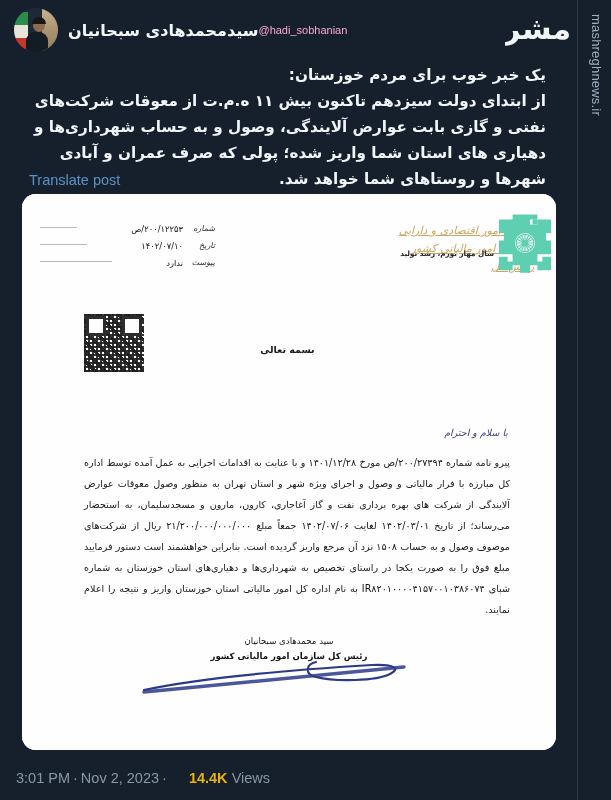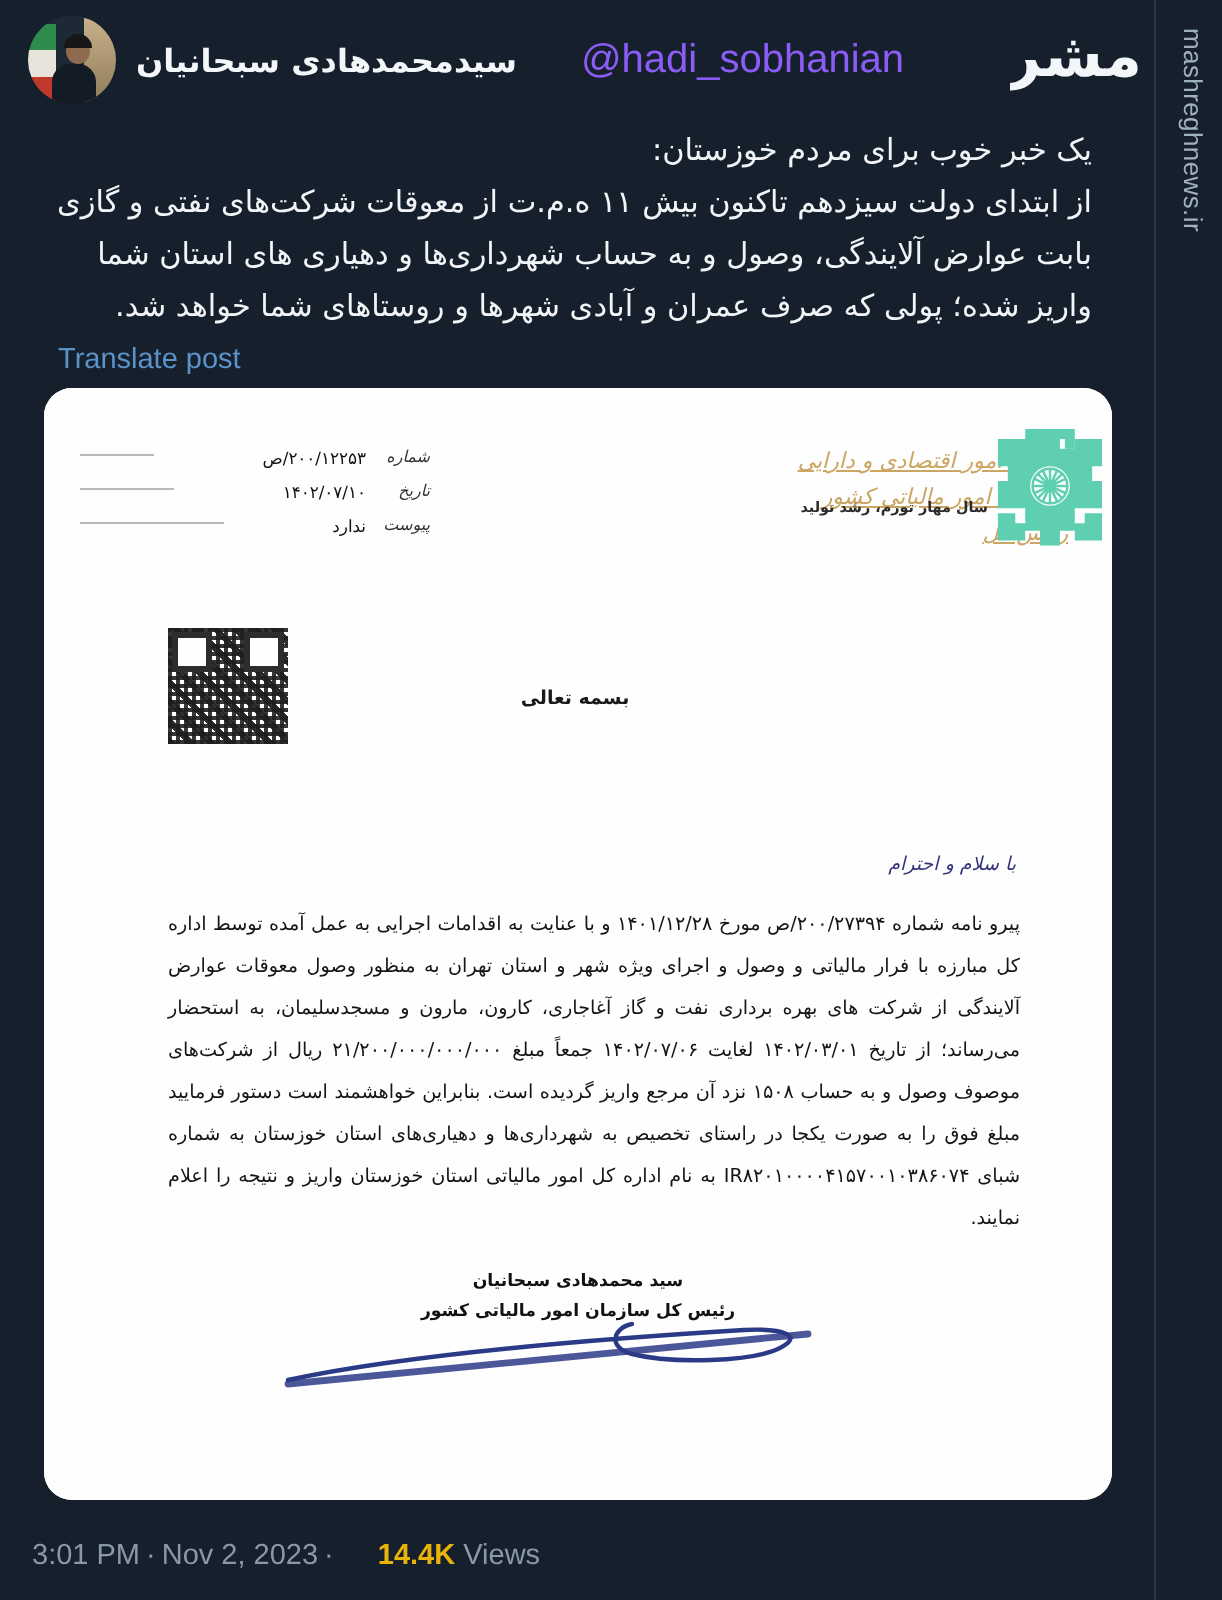--- a/index.html
+++ b/index.html
@@ -64,33 +64,32 @@
                      background:#8e6a4e; border-radius:50%; }
   .avatar .av-hair { position:absolute; left:18px; top:9px; width:14px; height:7px;
                      background:#171717; border-radius:7px 7px 0 0; }
   .names { display: flex; flex-direction: row; justify-content: center; }
   .display-name {
     color: #f4f7f9; font-size: 16px; font-weight: 700;
     direction: rtl; line-height: 19px;
     font-family: "DejaVu Sans", sans-serif;
   }
   .handle {
-    color: #8b5cf6; font-size: 20px; line-height: 19px;
+    color: #f9a8d4; font-size: 11px; line-height: 19px;
     font-family: "Liberation Sans", sans-serif;
-    margin-left: 32px;
   }
 
   
   .tweet-text {
     position: absolute; left: 16px; top: 62px; width: 530px;
     direction: rtl; text-align: right;
     color: #f2f5f7;
     font-family: "DejaVu Sans", sans-serif;
     font-size: 15.2px; line-height: 26px;
-    font-weight: 400;
+    font-weight: 700;
   }
   .tweet-text p { margin: 0; }
 
   .translate-link {
     position: absolute; left: 29px; top: 172px;
     color: #5b93c9; font-size: 14.5px;
     font-family: "Liberation Sans", sans-serif;
     cursor: pointer;
   }
 
@@ -184,21 +183,21 @@
     position: absolute; left: 46px; right: 46px; top: 258px;
     text-align: justify; text-align-last: right;
     font-size: 9.6px; line-height: 21px; color: #151515; margin-left: 16px;
   }
   .body-txt p { margin: 0 0 1px 0; }
 
   .sig {
     position: absolute; right: 0; left: 0; top: 440px;
     text-align: center;
   }
-  .sig-name { font-size: 8.6px; font-weight: 700; color:#111; line-height: 15px; }
+  .sig-name { font-size: 8.6px; font-weight: 400; color:#111; line-height: 15px; }
   .sig-role { font-size: 8.6px; font-weight: 700; color:#111; line-height: 15px; }
   .sig-mark {
     position: absolute; left: 118px; top: 462px;
     width: 290px; height: 44px;
   }
 
   
   .meta {
     position: absolute; left: 16px; top: 770px;
     font-size: 14.5px; color: #8899a6;

